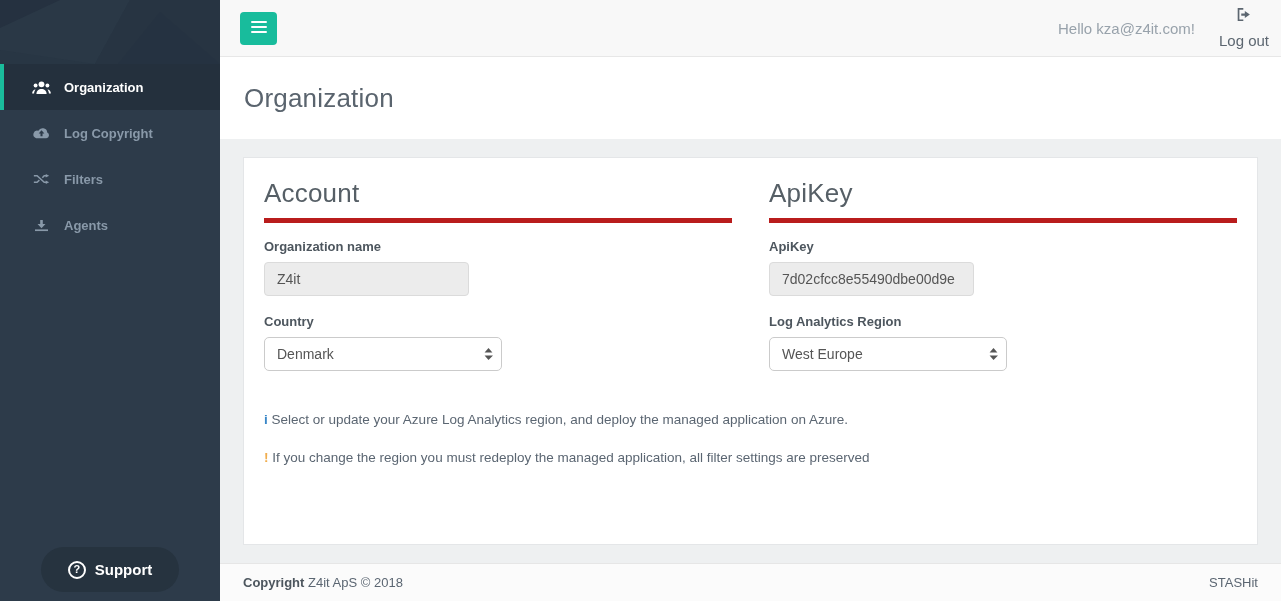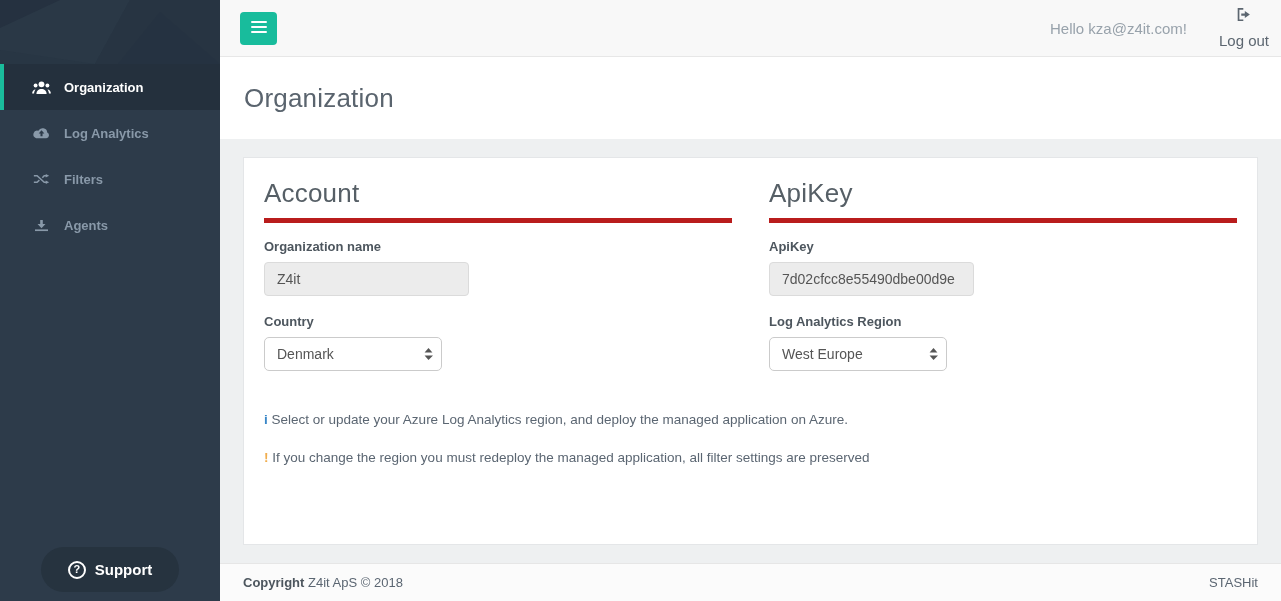--- a/index.html
+++ b/index.html
@@ -65,21 +65,21 @@
     border-bottom: 1px solid #e7e7e7;
     display: flex; align-items: center;
     padding: 0 12px 0 20px;
   }
   .menu-btn {
     width: 37px; height: 33px;
     background: #18bc9c; border: none; border-radius: 4px;
     display: flex; align-items: center; justify-content: center;
     cursor: pointer;
   }
-  .topbar-right { margin-left: auto; display: flex; align-items: center; gap: 32px; }
+  .topbar-right { margin-left: auto; display: flex; align-items: center; gap: 24px; }
   .greeting { color: #98a2ab; font-size: 15px; }
   .logout {
     display: flex; align-items: center; gap: 7px;
     color: #5c6670; font-size: 15px; text-decoration: none; cursor: pointer; flex-direction: column;
   }
 
   .page-header {
     height: 82px; min-height: 82px;
     background: #ffffff;
     display: flex; align-items: center;
@@ -116,21 +116,21 @@
     margin-bottom: 8px;
   }
   .form-control {
     width: 205px; height: 34px;
     background: #ececec;
     border: 1px solid #dbdbdb; border-radius: 4px;
     padding: 8px 12px;
     font-size: 14px; color: #555;
     font-family: inherit;
   }
-  .select-wrap { position: relative; width: 178px; }
+  .select-wrap { position: relative; width: 238px; }
   .select-wrap select {
     width: 100%; height: 34px;
     appearance: none; -webkit-appearance: none; -moz-appearance: none;
     background: #fff;
     border: 1px solid #cbcbcb; border-radius: 5px;
     padding: 0 26px 0 12px;
     font-size: 14px; color: #555;
     font-family: inherit;
     cursor: pointer;
   }
@@ -195,21 +195,21 @@
       <span class="nav-label">Organization</span>
     </div>
 
     <div class="nav-item">
       <span class="nav-icon">
         <svg viewBox="0 0 20 14" width="19" height="13">
           <path fill="currentColor" d="M16.2 5.9A5.1 5.1 0 006.6 4.1 4 4 0 104.2 12h11a3.2 3.2 0 001-6.1z"></path>
           <path fill="#2d3b4a" d="M10 3.6l3.1 3.4h-2v3H8.9V7H7z"></path>
         </svg>
       </span>
-      <span class="nav-label">Log Analytics</span>
+      <span class="nav-label">Log Copyright</span>
     </div>
 
     <div class="nav-item">
       <span class="nav-icon">
         <svg viewBox="0 0 20 14" width="17" height="12" fill="none" stroke="currentColor" stroke-width="1.8">
           <path d="M1 3.2h3.8l8.4 7.6h2.4"></path>
           <path d="M1 10.8h3.8l2.7-2.4"></path>
           <path d="M11 5.5l2.2-2.3h2.4"></path>
           <path d="M15 1.2l4 2-4 2z" fill="currentColor" stroke="none"></path>
           <path d="M15 8.8l4 2-4 2z" fill="currentColor" stroke="none"></path>

